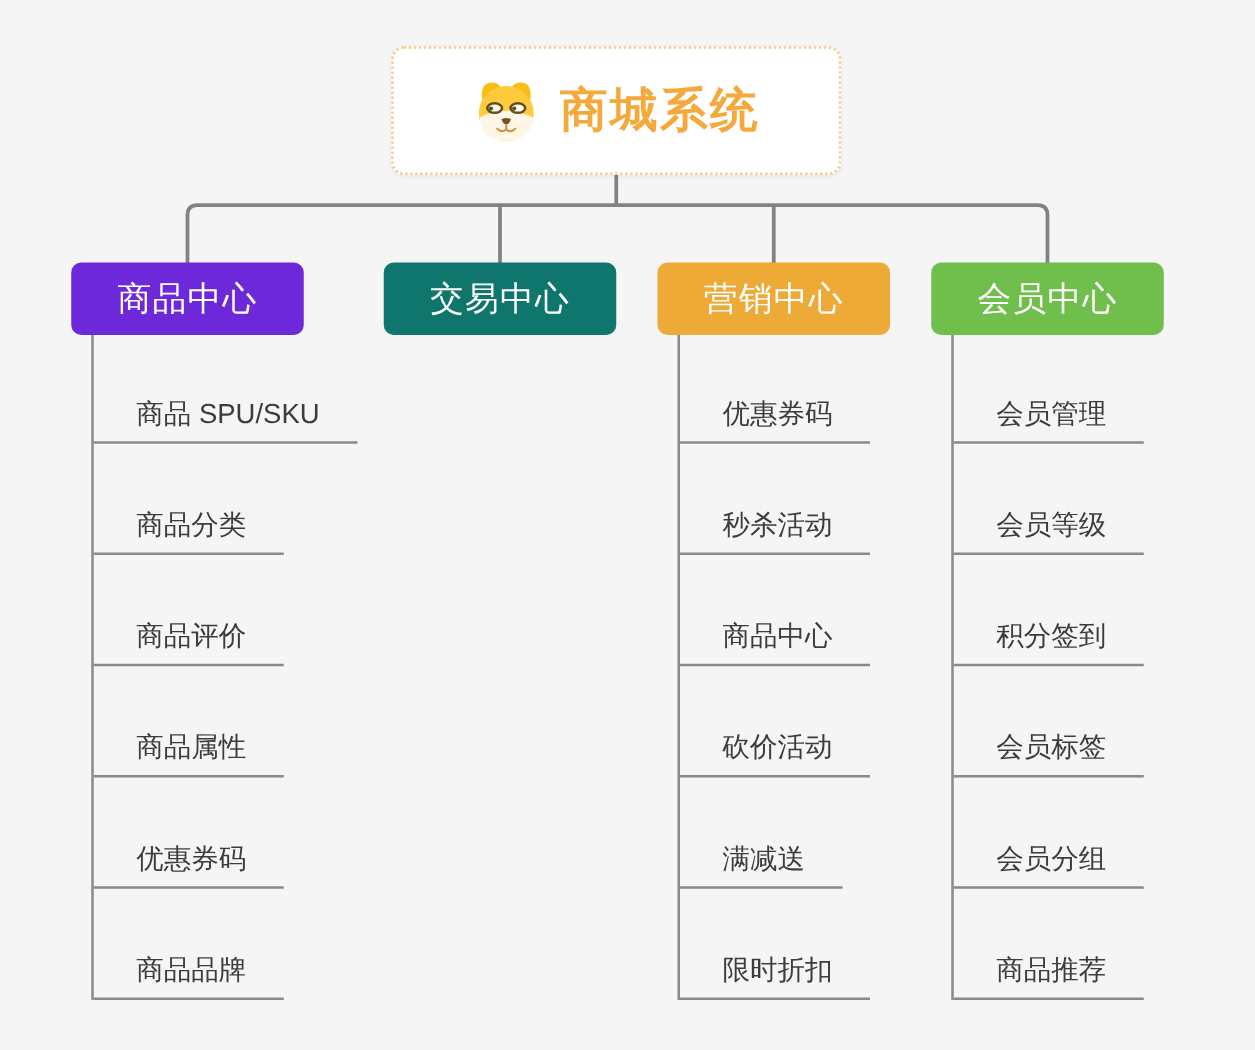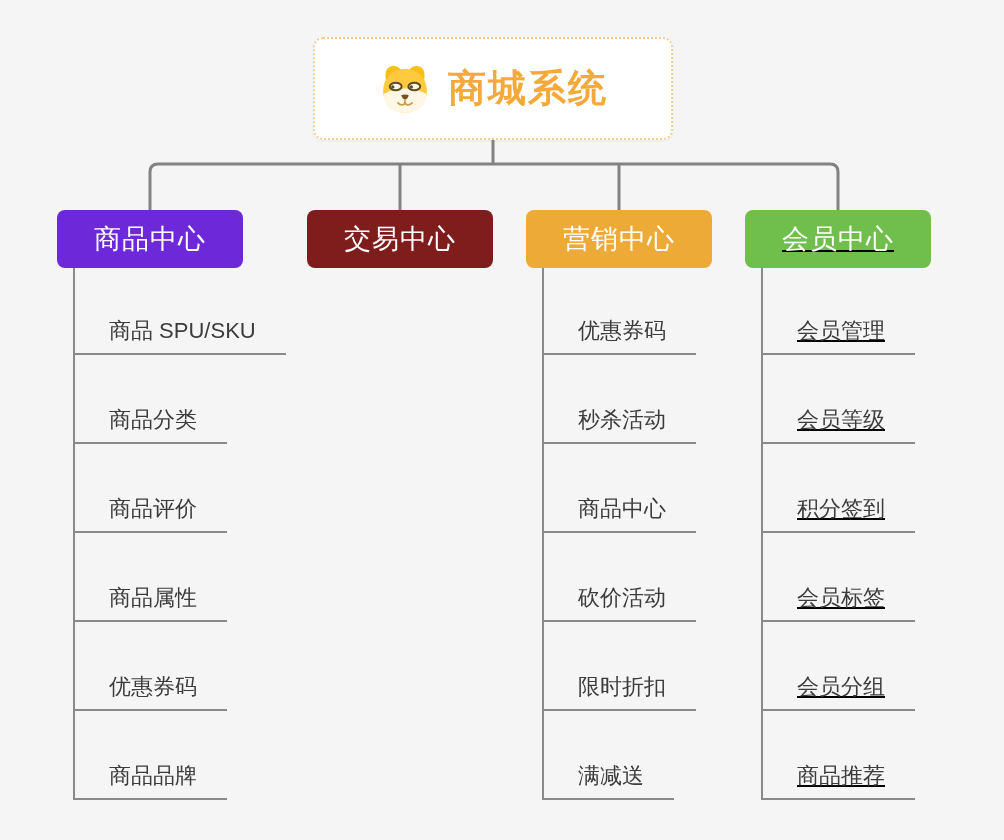--- a/index.html
+++ b/index.html
@@ -26,21 +26,21 @@
   .root-title {
     font-size: 38px; font-weight: 600; letter-spacing: 2px;
     color: #F5A93B;
   }
   .root-icon { width: 54px; height: 54px; display: block; }
 
   .branch { position: absolute; top: 210px; width: 186px; }
   .branch-1 { left: 57px; }
   .branch-2 { left: 307px; }
   .branch-3 { left: 526px; }
-  .branch-4 { left: 745px; text-decoration: underline; }
+  .branch-4 { left: 745px; }
 
   .branch-header {
     height: 58px; border-radius: 8px;
     color: #FFFFFF; font-size: 27px; letter-spacing: 1px;
     display: flex; align-items: center; justify-content: center;
     cursor: default;
   }
   .branch-items {
     margin-left: 16px;
     border-left: 2px solid #8A8A8A;
@@ -106,21 +106,21 @@
       <div class="branch-item">
           <span class="item-label">优惠券码</span>
         </div>
       <div class="branch-item">
           <span class="item-label">商品品牌</span>
         </div>
     </div>
   </div>
 
   <div class="branch branch-2">
-    <div class="branch-header" style="background: #7f1d1d;">
+    <div class="branch-header" style="background: #0f766e;">
       <span>交易中心</span>
     </div>
   </div>
 
   <div class="branch branch-3">
     <div class="branch-header" style="background: rgb(237, 170, 54);">
       <span>营销中心</span>
     </div>
     <div class="branch-items">
       <div class="branch-item">
@@ -129,24 +129,24 @@
       <div class="branch-item">
           <span class="item-label">秒杀活动</span>
         </div>
       <div class="branch-item">
           <span class="item-label">商品中心</span>
         </div>
       <div class="branch-item">
           <span class="item-label">砍价活动</span>
         </div>
       <div class="branch-item">
-          <span class="item-label">限时折扣</span>
+          <span class="item-label">满减送</span>
         </div>
       <div class="branch-item">
-          <span class="item-label">满减送</span>
+          <span class="item-label">限时折扣</span>
         </div>
     </div>
   </div>
 
   <div class="branch branch-4">
     <div class="branch-header" style="background: rgb(112, 190, 75);">
       <span>会员中心</span>
     </div>
     <div class="branch-items">
       <div class="branch-item">

